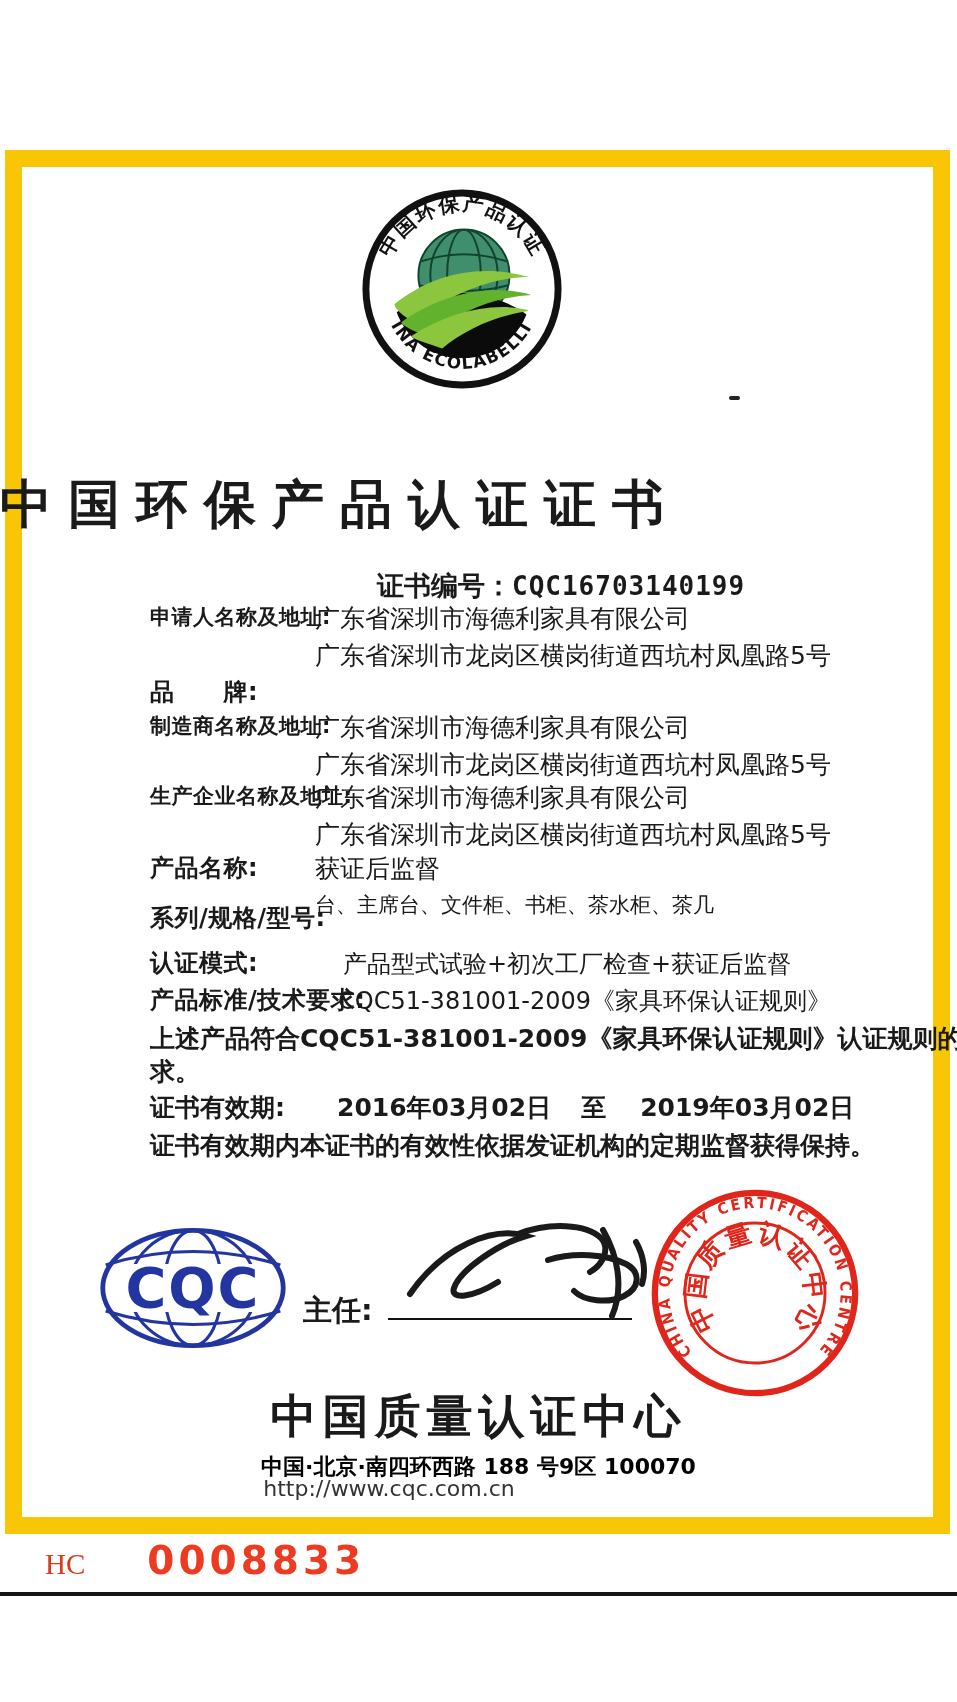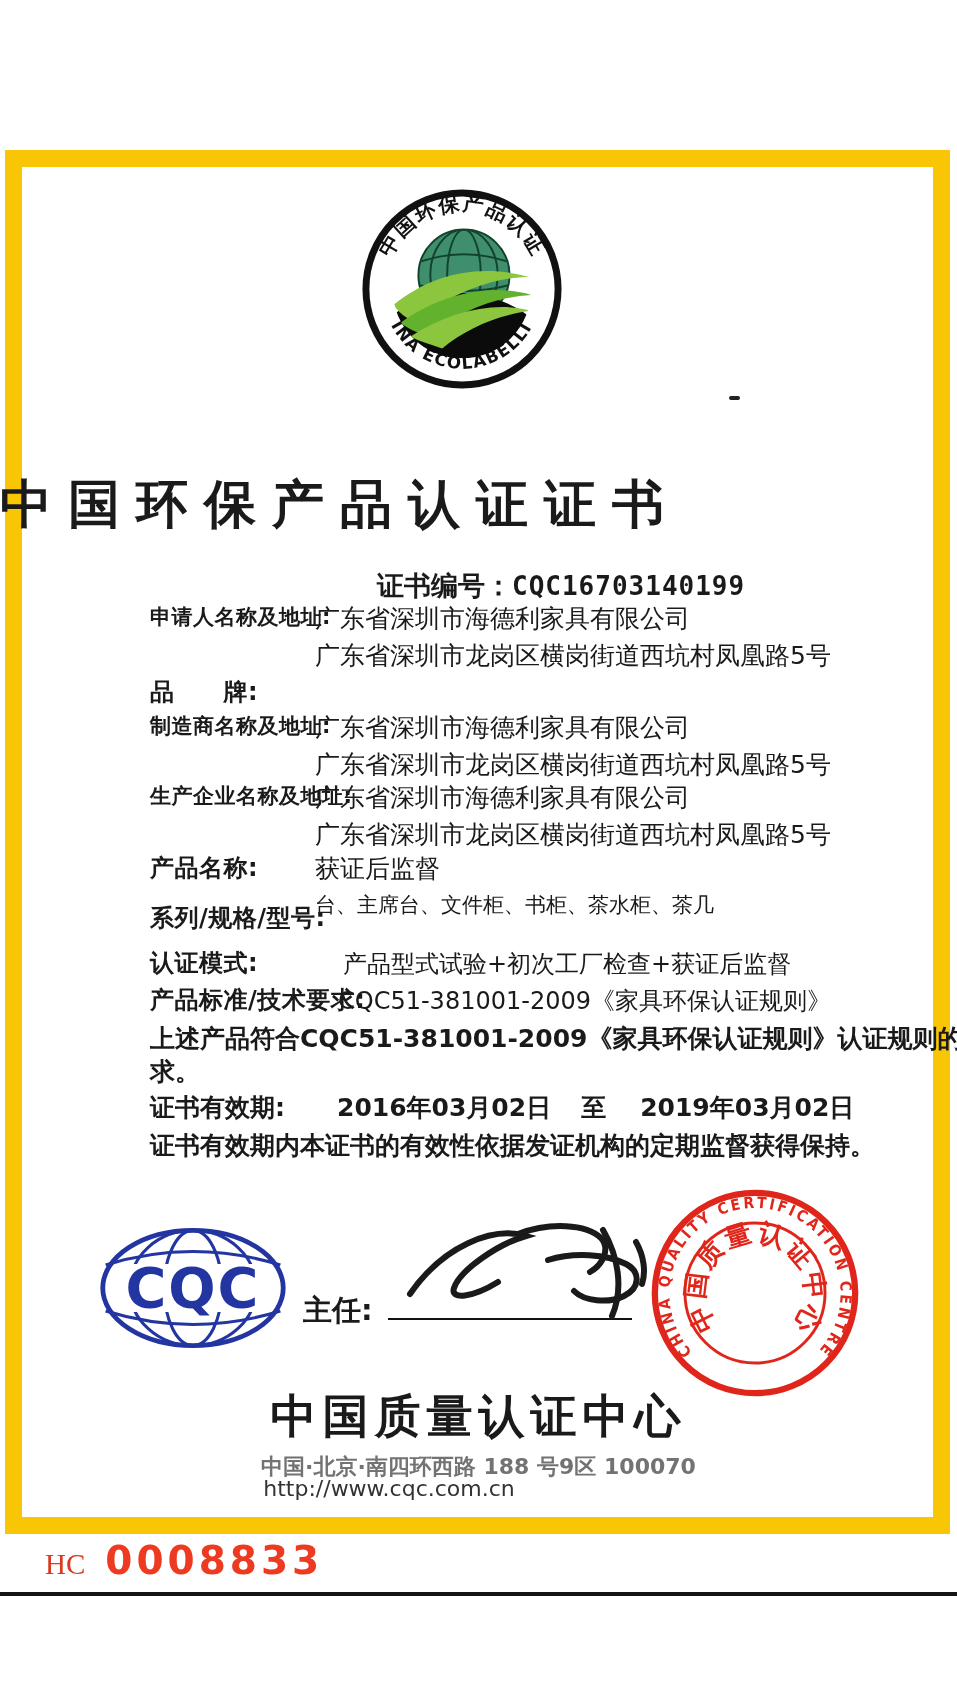--- a/index.html
+++ b/index.html
@@ -31,25 +31,25 @@
   .maintain{position:absolute;left:150px;top:1129px;font-size:25px;font-weight:600;white-space:nowrap;}
   
   .cqc-logo{position:absolute;left:97px;top:1226px;}
   .director{position:absolute;left:303px;top:1291px;font-size:29px;font-weight:700;}
   .sig-line{position:absolute;left:388px;top:1318px;width:244px;border-top:2.5px solid #111;}
   .signature{position:absolute;left:398px;top:1212px;}
   .stamp{position:absolute;left:648px;top:1186px;}
   .org{position:absolute;left:0;top:1386px;width:957px;text-align:center;
        font-size:46px;font-weight:700;letter-spacing:6px;white-space:nowrap;}
   .address{position:absolute;left:0;top:1452px;width:957px;text-align:center;
-       font-size:22px;font-weight:600;color:#737373;white-space:nowrap;}
+       font-size:22px;font-weight:600;color:#000000;white-space:nowrap;}
   .website{position:absolute;left:0;top:1476px;width:778px;text-align:center;
        font-size:22px;color:#333;white-space:nowrap;}
   
-  .serial{position:absolute;left:45px;top:1538px;display:flex;align-items:baseline;color:#E5311D;}
+  .serial{position:absolute;left:45px;top:1538px;display:flex;align-items:baseline;color:#E5311D;gap:42px;}
   .serial-hc{font-family:"Liberation Serif","DejaVu Serif",serif;font-size:29px;color:#D93A20;}
   .serial-num{font-size:39px;font-weight:600;letter-spacing:4px;margin-left:20px;color:#ED3A21;}
   .bottom-rule{position:absolute;left:0;top:1592px;width:957px;height:4px;background:#141414;}
   .artifact{position:absolute;left:729px;top:396px;width:11px;height:4px;background:#222;border-radius:2px;}
 </style>
 </head>
 <body>
 
 <div class="page">
 

